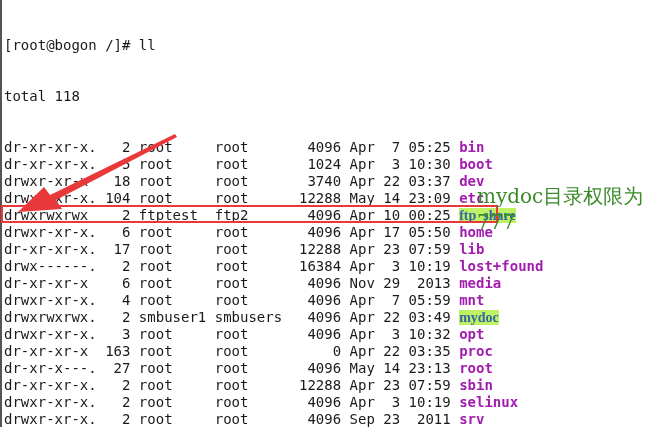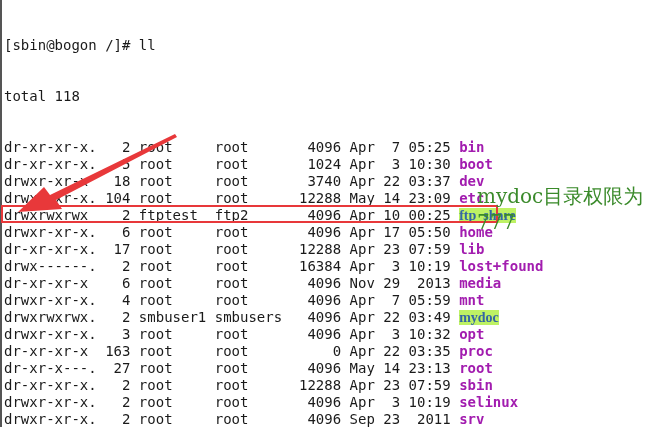--- a/index.html
+++ b/index.html
@@ -27,21 +27,21 @@
   .redbox {
     position: absolute; left: 1px; top: 205px; width: 497px; height: 18px;
     border: 2px solid #e8383a; box-sizing: border-box;
   }
   svg.arrow { position: absolute; left: 0; top: 0; pointer-events: none; }
 </style>
 </head>
 <body>
 
 <div class="term">
-  <div class="line">[sbin@bogon /]# ll</div>
+  <div class="line">[root@bogon /]# ll</div>
   <div class="line">total 118</div>
   <div id="rows"><div class="line"><span>dr-xr-xr-x.   2 root     root       4096 Apr  7 05:25 </span><span class="name">bin</span></div><div class="line"><span>dr-xr-xr-x.   5 root     root       1024 Apr  3 10:30 </span><span class="name">boot</span></div><div class="line"><span>drwxr-xr-x   18 root     root       3740 Apr 22 03:37 </span><span class="name">dev</span></div><div class="line"><span>drwxr-xr-x. 104 root     root      12288 May 14 23:09 </span><span class="name">etc</span></div><div class="line"><span>drwxrwxrwx    2 ftptest  ftp2       4096 Apr 10 00:25 </span><span class="name hl">ftp_share</span></div><div class="line"><span>drwxr-xr-x.   6 root     root       4096 Apr 17 05:50 </span><span class="name">home</span></div><div class="line"><span>dr-xr-xr-x.  17 root     root      12288 Apr 23 07:59 </span><span class="name">lib</span></div><div class="line"><span>drwx------.   2 root     root      16384 Apr  3 10:19 </span><span class="name">lost+found</span></div><div class="line"><span>dr-xr-xr-x    6 root     root       4096 Nov 29  2013 </span><span class="name">media</span></div><div class="line"><span>drwxr-xr-x.   4 root     root       4096 Apr  7 05:59 </span><span class="name">mnt</span></div><div class="line"><span>drwxrwxrwx.   2 smbuser1 smbusers   4096 Apr 22 03:49 </span><span class="name hl">mydoc</span></div><div class="line"><span>drwxr-xr-x.   3 root     root       4096 Apr  3 10:32 </span><span class="name">opt</span></div><div class="line"><span>dr-xr-xr-x  163 root     root          0 Apr 22 03:35 </span><span class="name">proc</span></div><div class="line"><span>dr-xr-x---.  27 root     root       4096 May 14 23:13 </span><span class="name">root</span></div><div class="line"><span>dr-xr-xr-x.   2 root     root      12288 Apr 23 07:59 </span><span class="name">sbin</span></div><div class="line"><span>drwxr-xr-x.   2 root     root       4096 Apr  3 10:19 </span><span class="name">selinux</span></div><div class="line"><span>drwxr-xr-x.   2 root     root       4096 Sep 23  2011 </span><span class="name">srv</span></div></div>
 </div>
 
 <div class="redbox"></div>
 
 <svg class="arrow" width="657" height="427">
   <polygon points="175,134 177,137 56,200 62,209 18,212 44,187 50,195" fill="#e8383a"></polygon>
 </svg>
 

